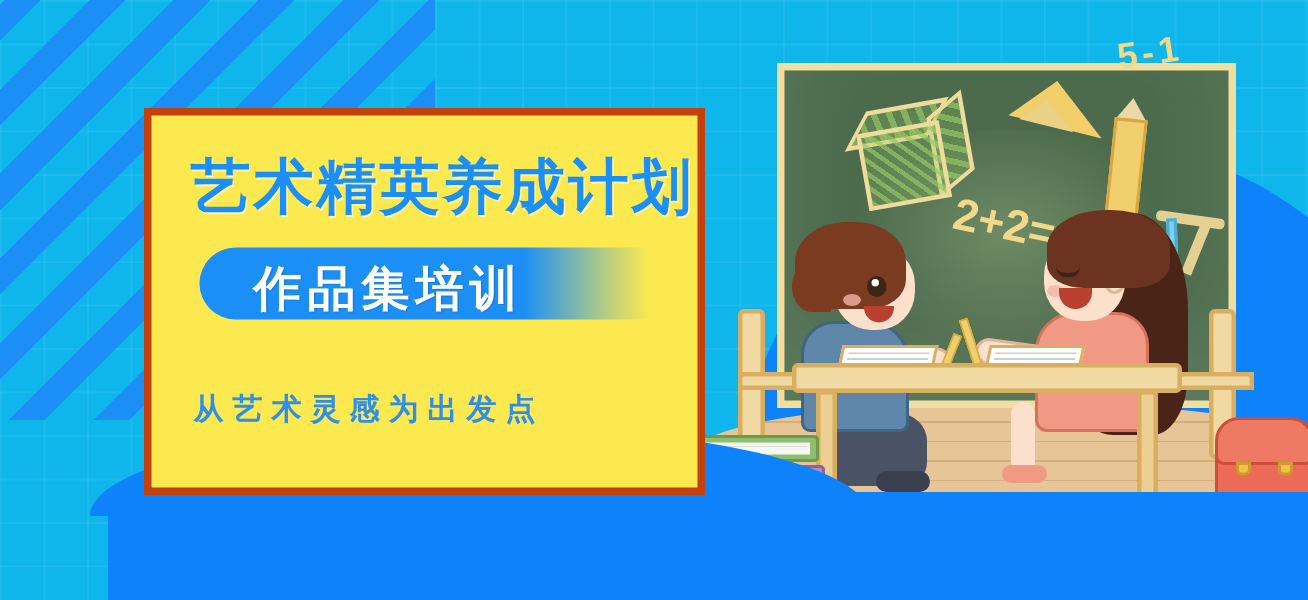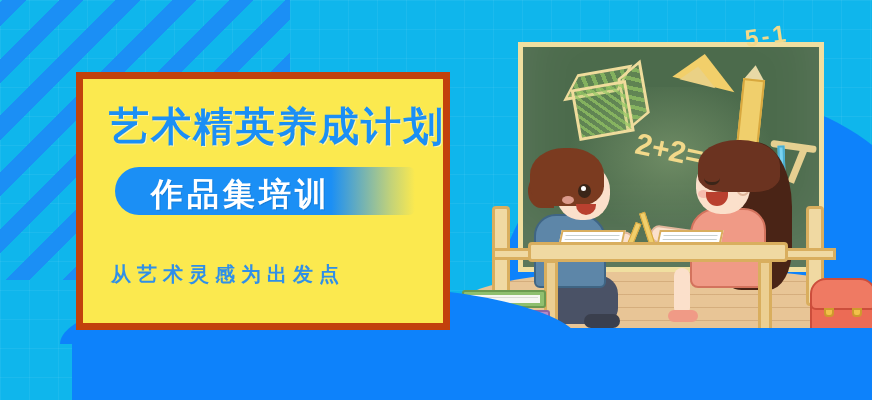--- a/index.html
+++ b/index.html
@@ -169,22 +169,22 @@
   
   .backpack{position:absolute;left:340px;top:278px;width:66px;height:62px;}
   .bp-body{position:absolute;left:0;top:8px;width:66px;height:54px;background:#ec6b55;border:2px solid #cc4e3c;border-radius:14px 14px 8px 8px;box-sizing:border-box;}
   .bp-flap{position:absolute;left:0;top:0;width:66px;height:32px;background:#ef7a63;border:2px solid #cc4e3c;border-radius:16px 16px 6px 6px;box-sizing:border-box;}
   .bp-clip{position:absolute;width:10px;height:9px;background:#f3c14a;border:2px solid #cf9a2e;border-radius:0 0 4px 4px;box-sizing:border-box;top:30px;}
   .bp-clip1{left:14px;}
   .bp-clip2{left:42px;}
 
   
   .card{
-    position:absolute;left:76px;top:72px;width:374px;height:258px;
-    background:#fbe94f;border:7px solid #c2410c;box-sizing:border-box;
+    position:absolute;left:96px;top:72px;width:374px;height:258px;
+    background:#fbe94f;border:5px solid #c2410c;box-sizing:border-box;
   }
   .title{
     position:absolute;left:26px;top:20px;
     font-size:40px;font-weight:bold;color:#1b8ff5;
     letter-spacing:2px;white-space:nowrap;
     text-shadow:1px 1px 0 rgba(255,255,255,.55);
   }
   .pill{
     position:absolute;left:32px;top:88px;width:300px;height:48px;
     background:linear-gradient(to right,#1b8ff5 0%,#1b8ff5 72%,rgba(27,143,245,.25) 92%,rgba(27,143,245,0) 100%);

